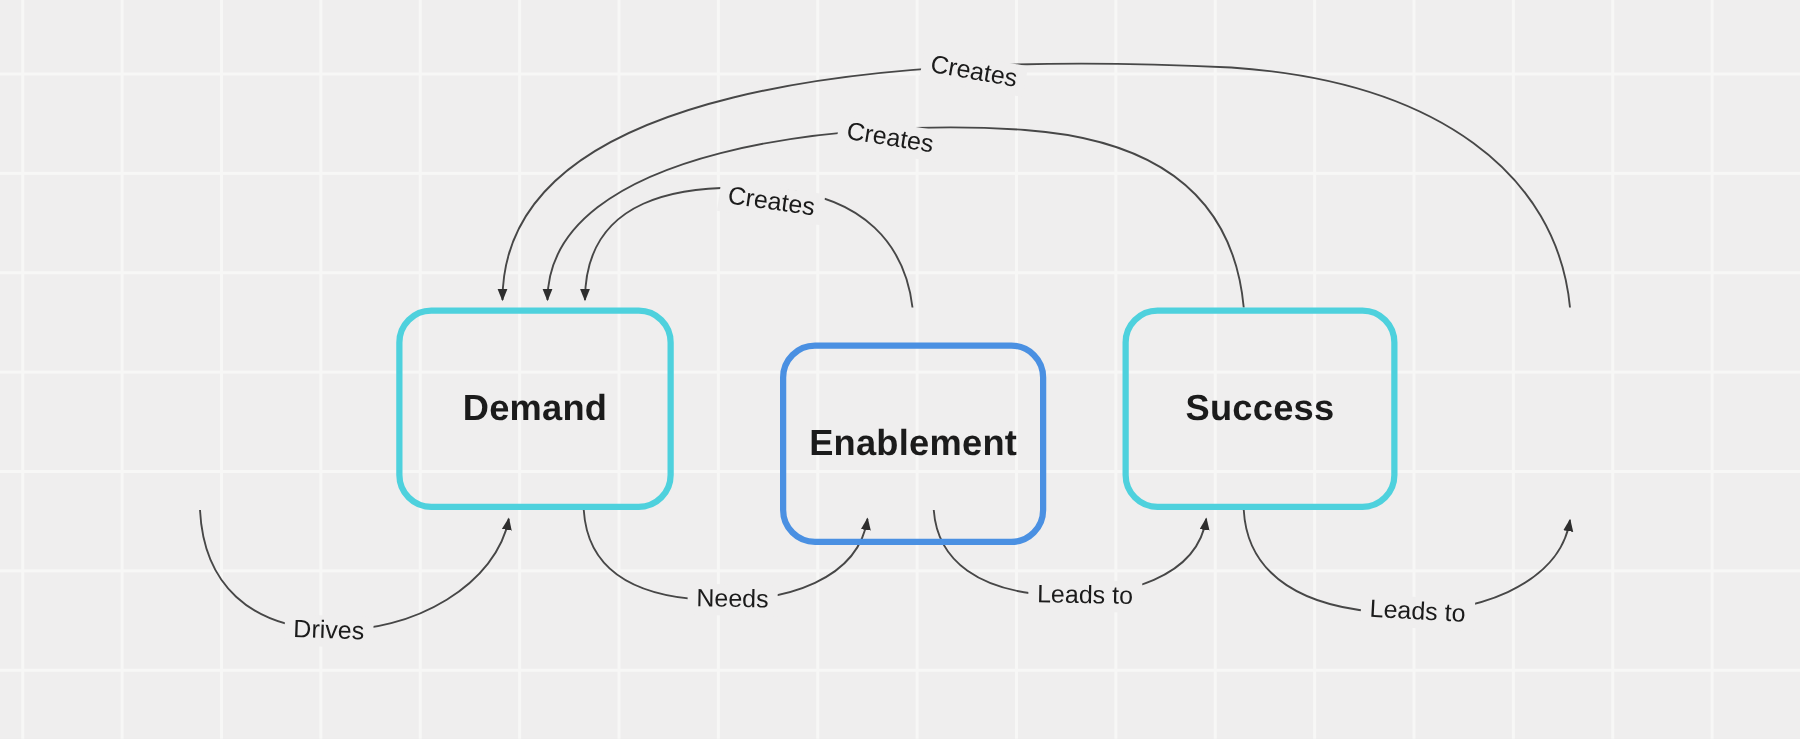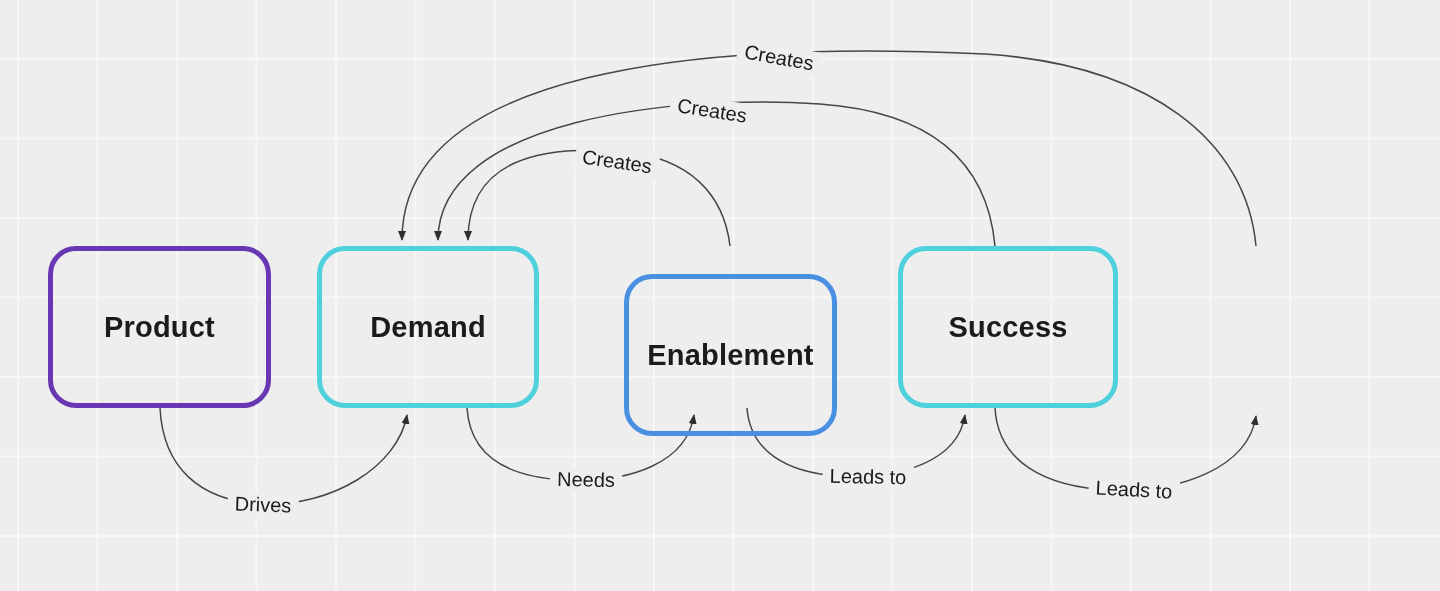--- a/index.html
+++ b/index.html
@@ -73,23 +73,20 @@
         </marker>
       </defs>
       <path class="edge" d="M 1256 246 C 1246 140 1150 65 985 54 C 700 40 402 70 402 240" stroke="#474747" marker-end="url(#arrowhead)"></path>
       <path class="edge" d="M 995 246 C 987 160 930 112 820 104 C 680 94 438 118 438 240" stroke="#474747" marker-end="url(#arrowhead)"></path>
       <path class="edge" d="M 730 246 C 724 195 690 158 625 152 C 540 144 468 160 468 240" stroke="#474747" marker-end="url(#arrowhead)"></path>
       <path class="edge" d="M 160 408 C 163 468 200 501 262 504 C 332 507 398 466 407 415" stroke="#474747" marker-end="url(#arrowhead)"></path>
       <path class="edge" d="M 467 408 C 470 455 505 477 565 480 C 632 483 687 462 694 415" stroke="#474747" marker-end="url(#arrowhead)"></path>
       <path class="edge" d="M 747 408 C 750 450 785 473 840 476 C 902 479 958 461 965 415" stroke="#474747" marker-end="url(#arrowhead)"></path>
       <path class="edge" d="M 995 408 C 998 462 1045 487 1110 490 C 1180 493 1248 468 1256 416" stroke="#474747" marker-end="url(#arrowhead)"></path>
     </svg>
-    <div class="node" style="left: 48px; top: 246px; width: 223px; height: 162px; border-color: rgb(104, 56, 180);">
-      <span class="node-label" style="color: rgb(27, 27, 27);">Product</span>
-    </div>
     <div class="node" style="left: 317px; top: 246px; width: 222px; height: 162px; border-color: rgb(78, 209, 221);">
       <span class="node-label" style="color: rgb(27, 27, 27);">Demand</span>
     </div>
     <div class="node" style="left: 624px; top: 246px; width: 213px; height: 162px; border-color: rgb(74, 144, 226); margin-top: 28px;">
       <span class="node-label" style="color: rgb(27, 27, 27);">Enablement</span>
     </div>
     <div class="node" style="left: 898px; top: 246px; width: 220px; height: 162px; border-color: rgb(78, 209, 221);">
       <span class="node-label" style="color: rgb(27, 27, 27);">Success</span>
     </div>
     <div class="edge-label" style="left: 779px; top: 58px; transform: translate(-50%, -50%) rotate(10deg); color: rgb(27, 27, 27); background: rgb(239, 238, 238);">Creates</div>

